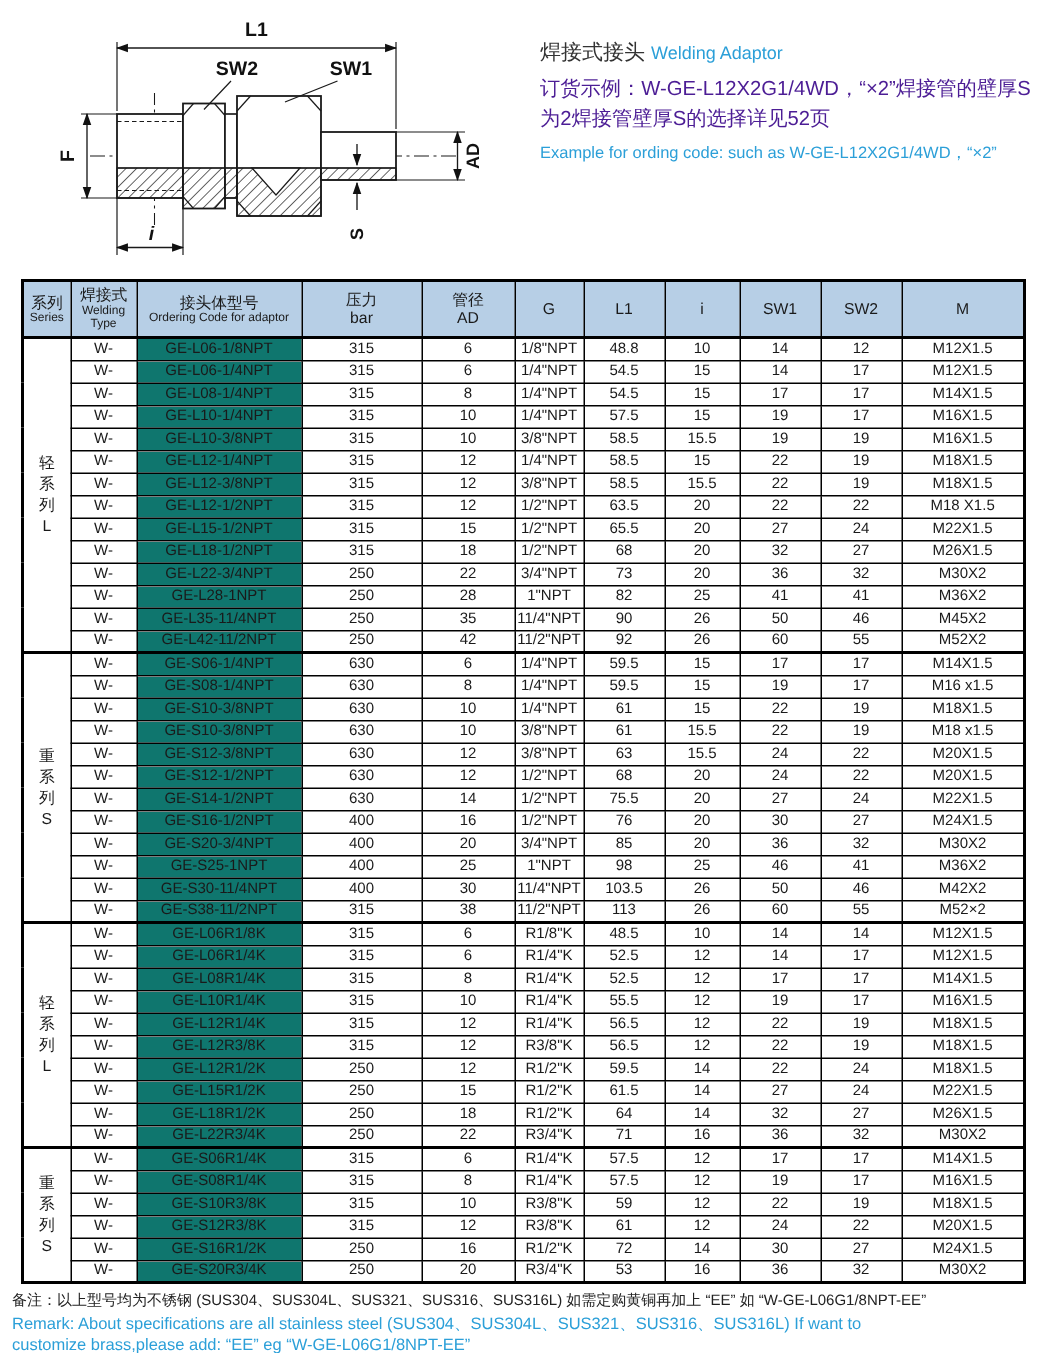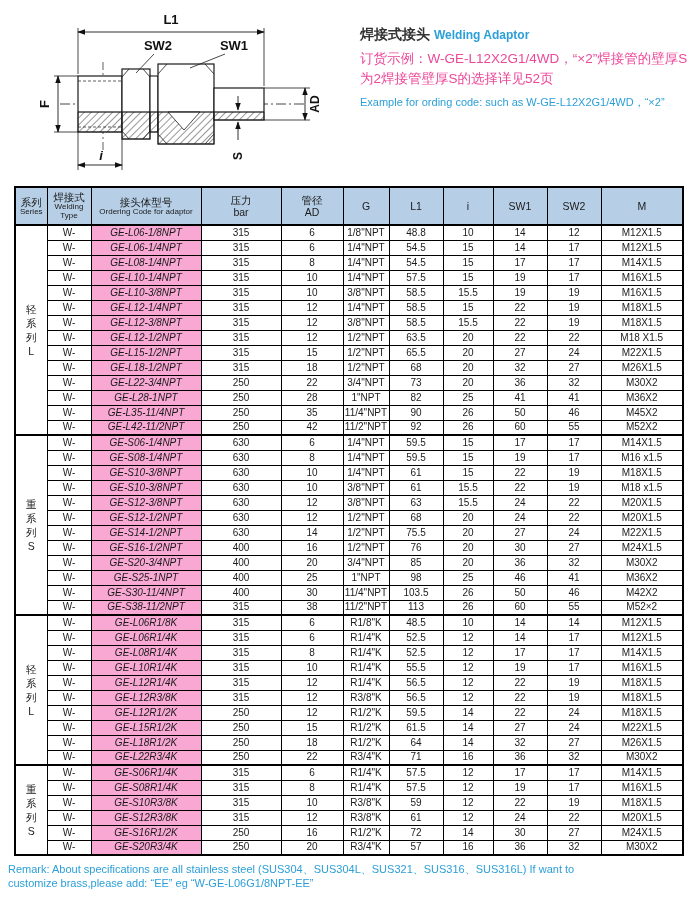--- a/index.html
+++ b/index.html
@@ -4,33 +4,33 @@
 <style>
   * { box-sizing: border-box; margin: 0; padding: 0; }
   body {
     width: 696px; height: 902px; background: #ffffff;
     font-family: "Liberation Sans", sans-serif; color: #1a1a1a;
     overflow: hidden;
   }
   .top { display: flex; height: 186px; padding: 4px 6px 0 8px; }
   .drawing-wrap { width: 348px; flex: none; }
   .top-right { flex: 1; padding: 22px 2px 0 4px; }
-  .title-line { font-size: 14px; color: #333; font-weight: bold; }
+  .title-line { font-size: 14px; color: #333; }
   .title-en { color: #2b9fd8; font-size: 12px; margin-left: 4px; }
-  .order-zh { font-size: 13.5px; line-height: 1.5; margin-top: 5px; color: #ec4899; }
+  .order-zh { font-size: 13.5px; line-height: 1.5; margin-top: 5px; color: #4c1d95; }
   .note-en { color: #2b9fd8; font-size: 11px; line-height: 1.32; margin-top: 5px; }
 
   .table-wrap { padding: 0 14px; }
   table { border-collapse: collapse; table-layout: fixed; width: 668px; border: 2px solid #000; }
   th, td { border: 1px solid #000; text-align: center; padding: 0; overflow: hidden; }
   thead th { background: #b7cfe6; height: 38px; font-weight: normal; border-bottom: 2px solid #000; }
   .h-zh { font-size: 10.5px; line-height: 1.15; }
   .h-en { font-size: 8px; line-height: 1.1; }
   tbody td { height: 15px; font-size: 10px; line-height: 1; background: #fff; }
-  td.code-cell { background: #f9a8d4; font-style: italic; }
+  td.code-cell { background: #0f766e; }
   td.series-cell { background: #fff; white-space: pre-line; font-size: 10.5px; line-height: 1.35; }
   tr.section-start td { border-top: 2px solid #000; }
 
   .footer { padding: 4px 14px 0 8px; }
   .remark-zh { font-size: 10px; color: #222; letter-spacing: 0; }
   .remark-en { font-size: 11px; color: #2b9fd8; line-height: 1.3; margin-top: 2px; }
 
   svg text { fill: #111; font-family: "Liberation Sans", sans-serif; }
   .dim-lbl { font-size: 13px; font-weight: bold; }
   .dim-lbl-sm { font-size: 12px; font-weight: bold; }
@@ -690,28 +690,29 @@
           <td>30</td>
           <td>27</td>
           <td>M24X1.5</td>
         </tr>
         <tr>
           <td>W-</td>
           <td class="code-cell">GE-S20R3/4K</td>
           <td>250</td>
           <td>20</td>
           <td>R3/4"K</td>
-          <td>57</td>
+          <td>53</td>
           <td>16</td>
           <td>36</td>
           <td>32</td>
           <td>M30X2</td>
         </tr>
       </tbody>
   </table>
 </div>
 
 <div class="footer">
+  <div class="remark-zh">备注：以上型号均为不锈钢 (SUS304、SUS304L、SUS321、SUS316、SUS316L) 如需定购黄铜再加上 “EE” 如 “W-GE-L06G1/8NPT-EE”</div>
   <div class="remark-en">
     <div>Remark:  About specifications are all stainless steel  (SUS304、SUS304L、SUS321、SUS316、SUS316L)  If want to</div>
     <div>customize brass,please add: “EE”  eg  “W-GE-L06G1/8NPT-EE”</div>
   </div>
 </div>
 
 </body></html>

